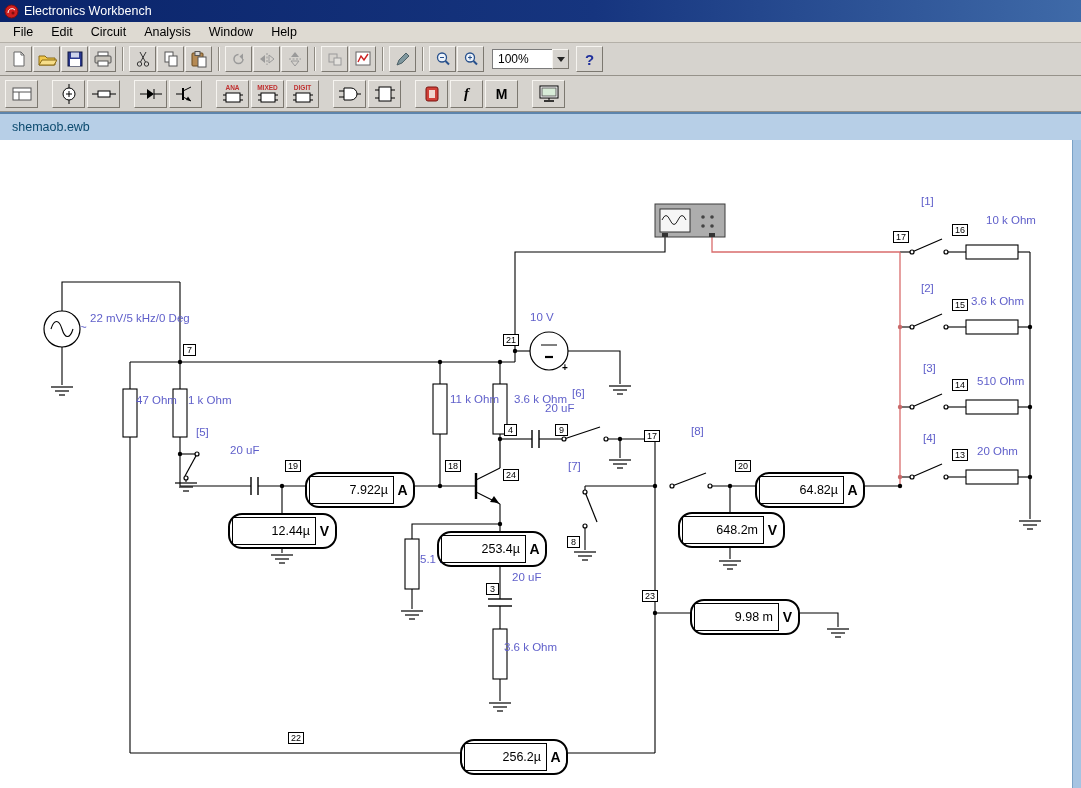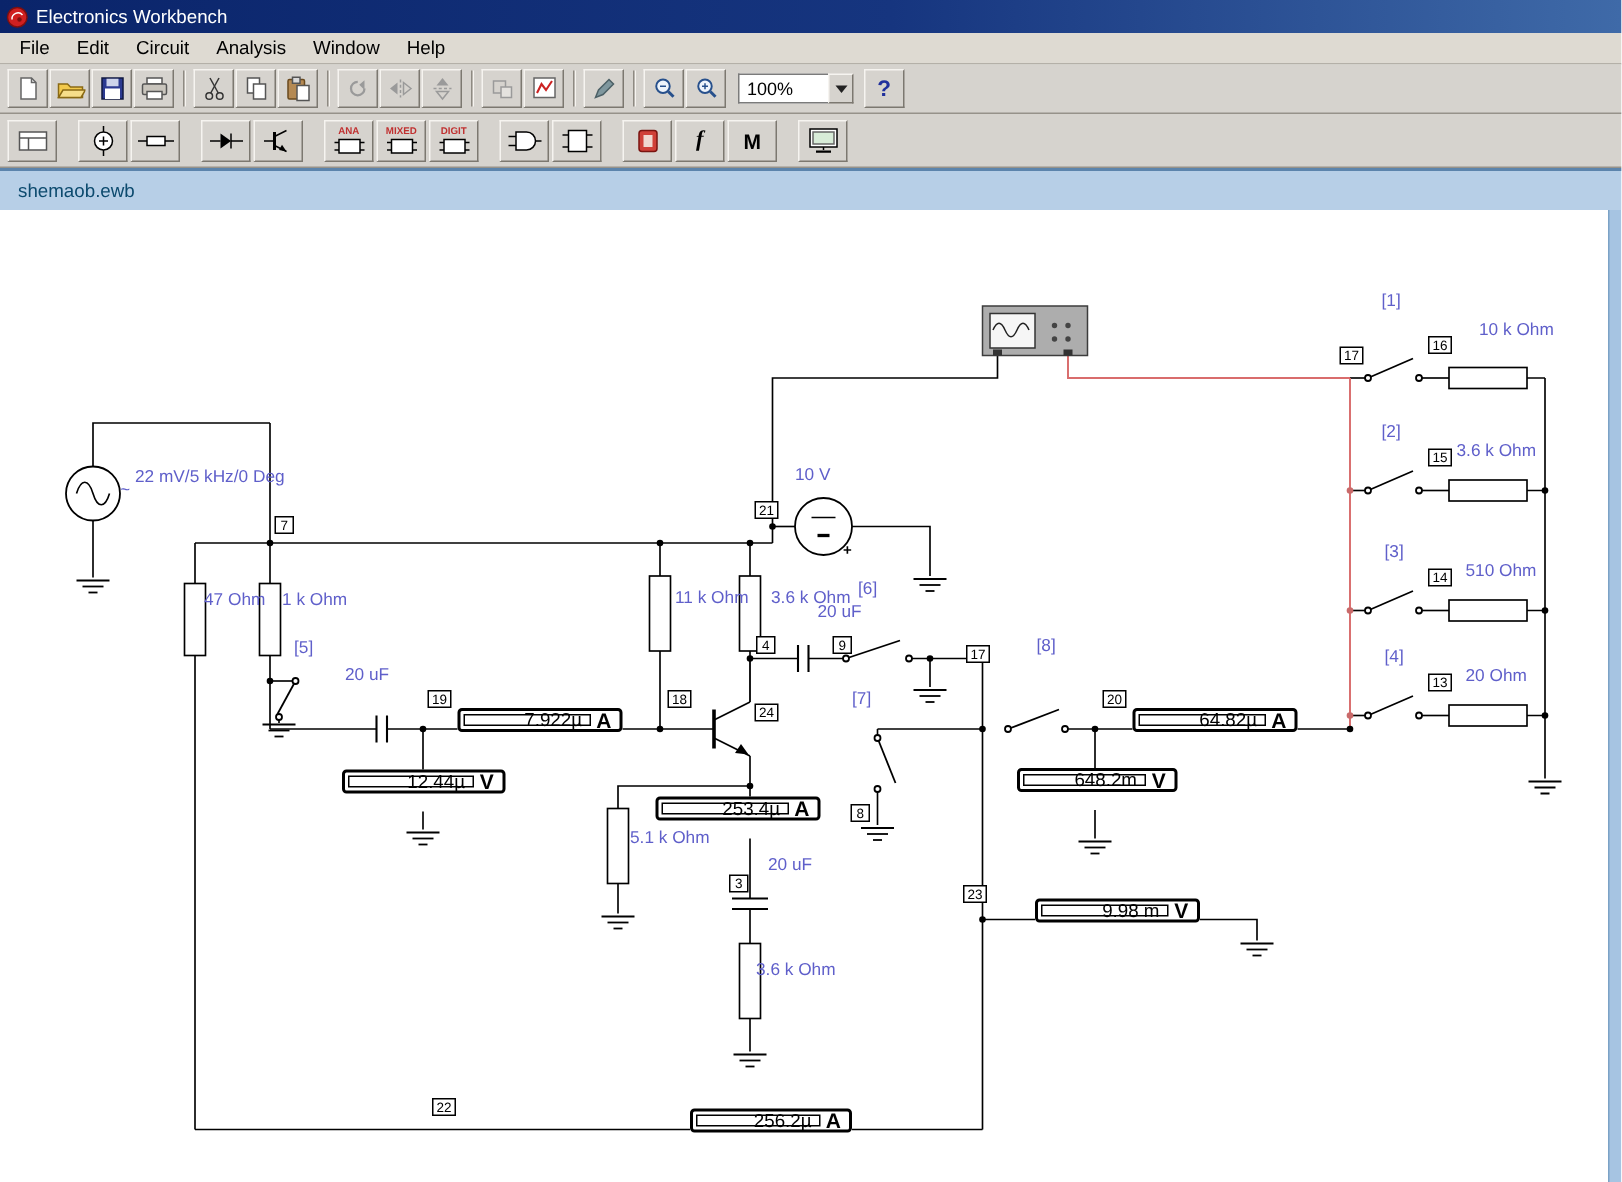--- a/index.html
+++ b/index.html
@@ -21,21 +21,21 @@
   .help-q{font-size:15px;font-weight:bold;color:#20309c;}
   .chip-top{font-size:6.5px;color:#c03030;font-weight:bold;line-height:7px;letter-spacing:0;}
   .f-glyph{font-family:"Liberation Serif",serif;font-style:italic;font-weight:bold;font-size:15px;line-height:15px;}
   .m-glyph{font-weight:bold;font-size:14px;line-height:14px;}
   .tabstrip{height:28px;background:#b7cfe7;border-top:2px solid #5c84ac;display:flex;align-items:center;box-sizing:border-box;}
   .tab-text{font-size:12.5px;margin-left:12px;color:#0c4a6e;}
   .canvas{position:relative;height:648px;background:#fff;overflow:hidden;}
   .vstrip{position:absolute;right:0;top:0;bottom:0;width:8px;background:#a6c4e2;border-left:1px solid #7ba2c6;}
   .clabel{position:absolute;color:#5f5fca;font-size:11.5px;white-space:nowrap;}
   .node{position:absolute;border:1px solid #000;background:#fff;font-size:9px;line-height:10px;padding:0 2px;min-width:7px;text-align:center;color:#000;}
-  .meter{position:absolute;height:16px;background:#fff;border:2px solid #000;border-radius:3px;display:flex;align-items:stretch;padding:2px;box-sizing:border-box;}
+  .meter{position:absolute;height:36px;background:#fff;border:2px solid #000;border-radius:14px;display:flex;align-items:stretch;padding:2px;box-sizing:border-box;}
   .mval{flex:1;border:1px solid #000;display:flex;align-items:center;justify-content:flex-end;padding-right:5px;font-size:12.5px;}
   .munit{width:17px;display:flex;align-items:center;justify-content:center;font-weight:bold;font-size:14px;}
   .plus-mark{position:absolute;color:#000;font-size:10px;font-weight:bold;}
 </style>
 </head>
 <body>
 
 <div class="titlebar">
   <svg width="15" height="15">
       <circle cx="7.5" cy="7.5" r="6.5" fill="#cf2020" stroke="#7e0f0f"></circle>

